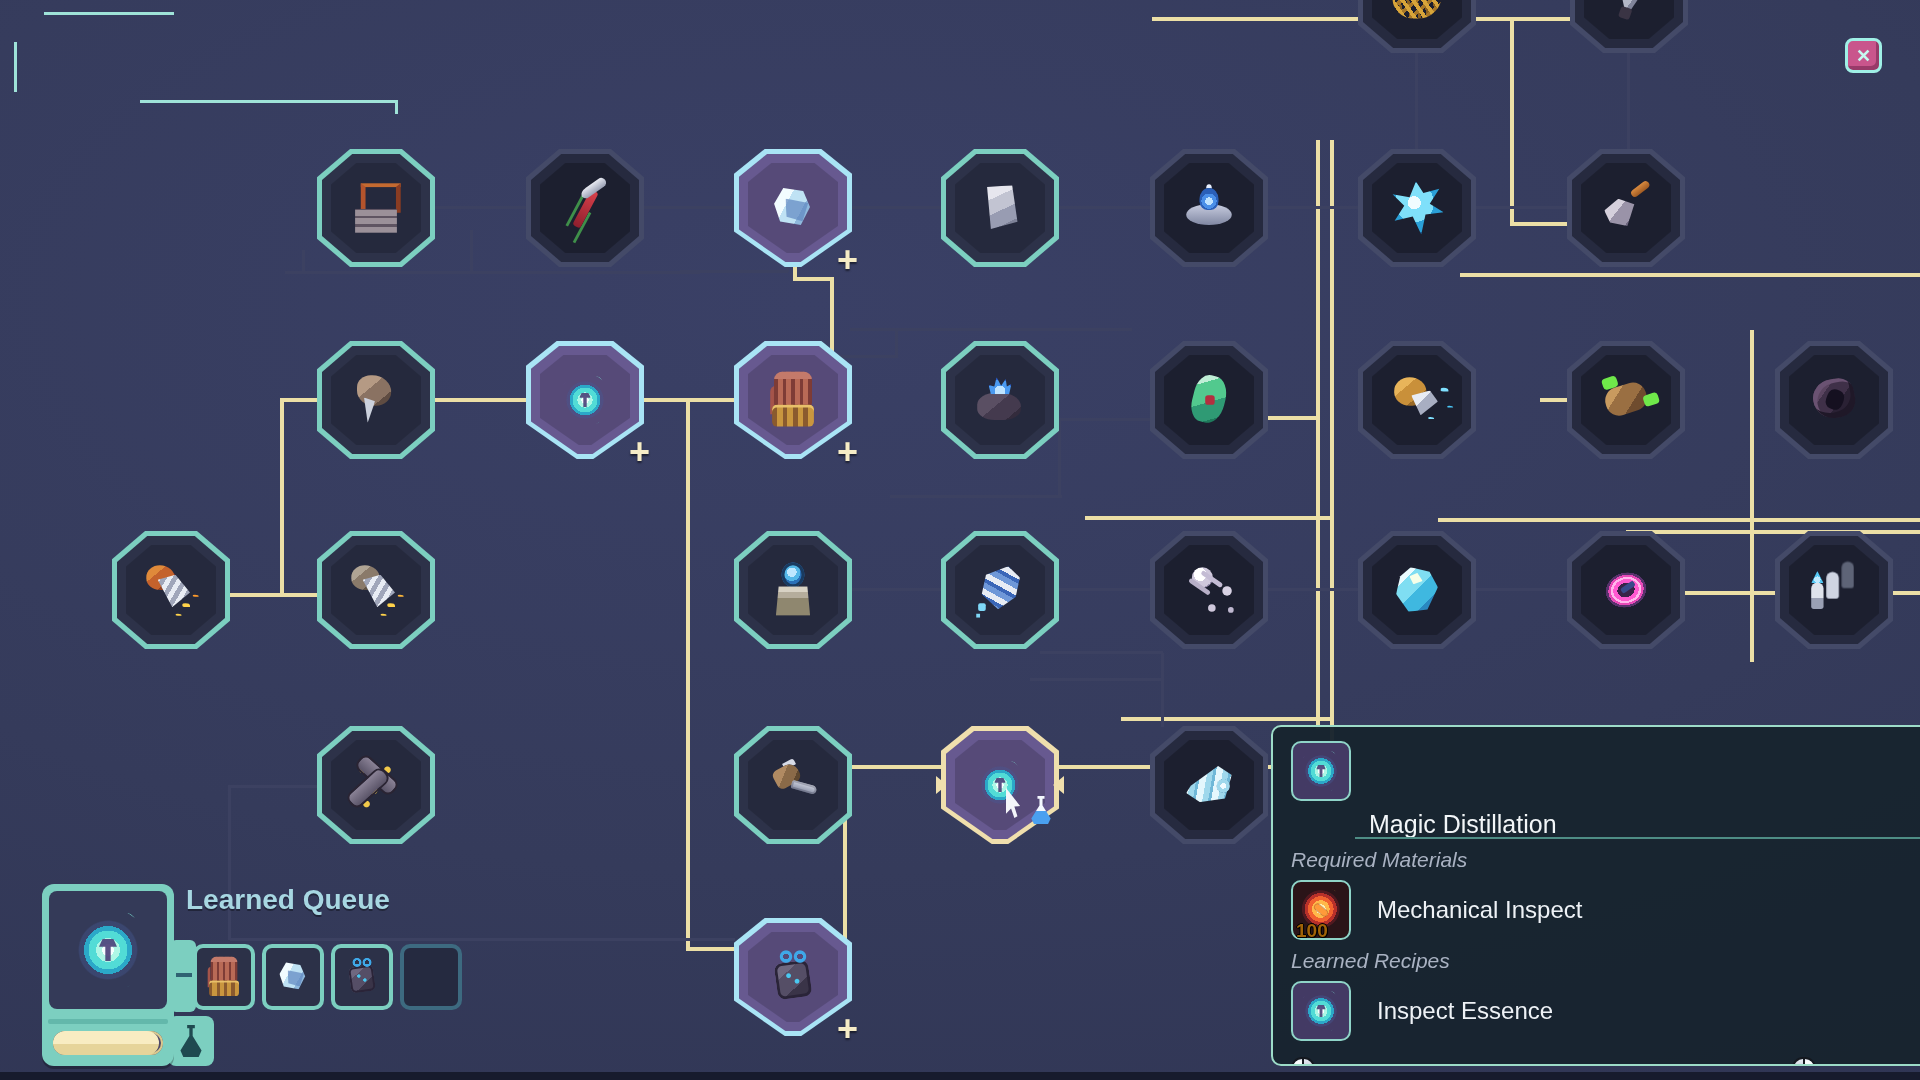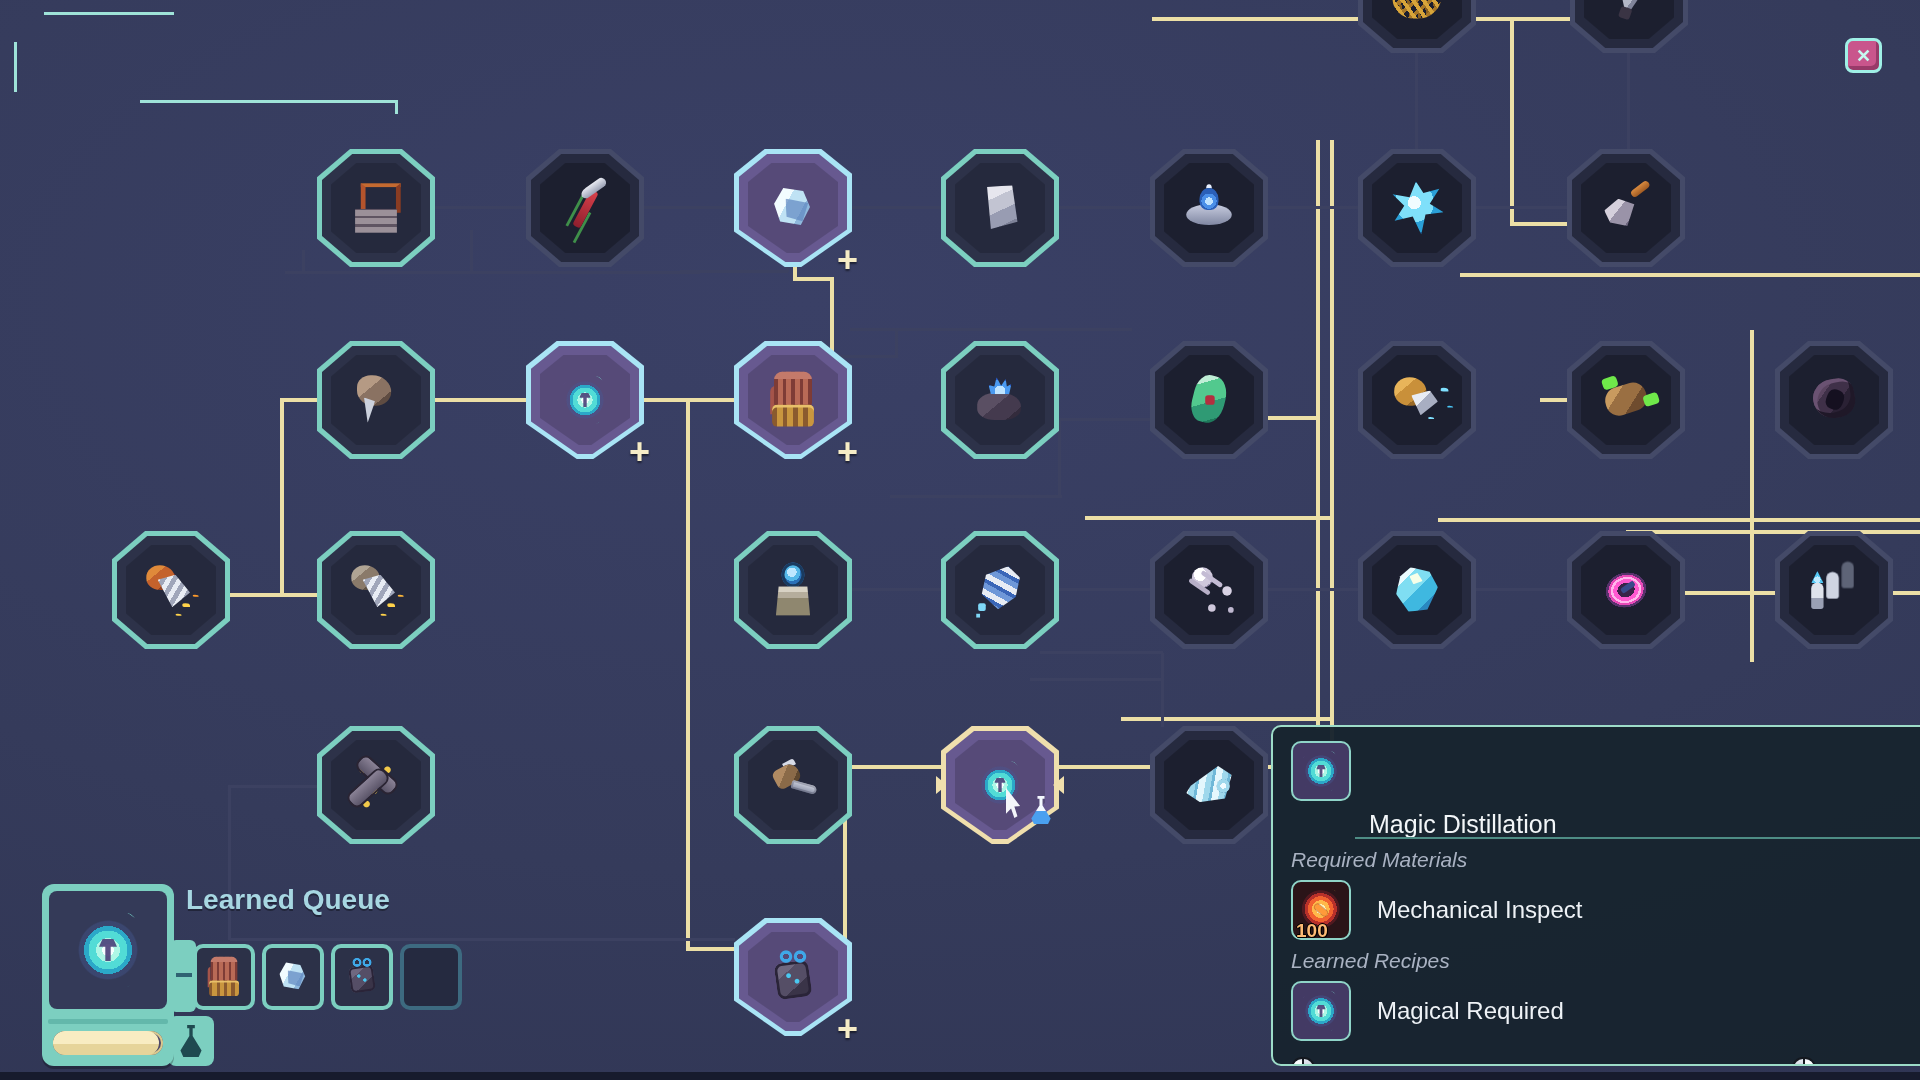--- a/index.html
+++ b/index.html
@@ -225,21 +225,21 @@
   .tt-icon{position:absolute;left:0;top:0}
   .tt-title{margin-left:78px;padding-top:9px;font-size:25px;color:#f2f6f8}
   .tt-underline{position:absolute;left:64px;right:-18px;bottom:0;height:2px;background:#4e8d85}
   .ibox{width:60px;height:60px;border:2px solid #8fd4c8;border-radius:10px;background:#433a64;position:relative;
     display:flex;align-items:center;justify-content:center;flex:none;overflow:visible}
   .ibox .iconwrap{transform:scale(.8)}
   .ibox.fire{background:#2a1418}
   .tt-section{font:italic 21px "Liberation Sans",sans-serif;color:#a9b2c2;margin:9px 0 8px}
   .tt-row{display:flex;align-items:center;gap:26px;margin:4px 0}
   .tt-name{font-size:24px}
-  .qty{position:absolute;left:3px;bottom:-4px;font:700 19px "Liberation Sans",sans-serif;color:#fdba74;
+  .qty{position:absolute;left:3px;bottom:-4px;font:700 19px "Liberation Sans",sans-serif;color:#a16207;
     text-shadow:-1px 0 0 #000,1px 0 0 #000,0 -1px 0 #000,0 1px 0 #000,1px 1px 0 #000}
   .tt-actions{display:flex;justify-content:space-between;align-items:center;margin-top:16px;padding-right:30px}
   .tt-action{display:flex;align-items:center;gap:10px;font-size:24px;color:#57e9a6;cursor:pointer}
   .mouse{width:24px;height:32px;border-radius:11px;background:linear-gradient(#e8ecf4,#8a92a8);border:2px solid #14181f;position:relative;flex:none}
   .mouse::before{content:"";position:absolute;left:50%;top:0;width:2px;height:12px;background:#14181f;transform:translateX(-50%)}
   .mouse.left::after{content:"";position:absolute;left:1px;top:1px;width:8px;height:11px;border-radius:8px 2px 0 6px;background:#f8fafc}
   .mouse.right::after{content:"";position:absolute;right:1px;top:1px;width:8px;height:11px;border-radius:2px 8px 6px 0;background:#f8fafc}
 
   
   .cursor{position:absolute;left:1006px;top:788px;z-index:60;width:60px;height:50px;pointer-events:none}
@@ -632,21 +632,21 @@
         </div>
       </div>
     <div class="tt-section">Learned Recipes</div>
     <div id="learn-list">
         <div class="tt-row">
           <div class="ibox">
             <div class="iconwrap">
               <div class="icon i-galaxy"></div>
             </div>
           </div>
-          <div class="tt-name">Magical Required</div>
+          <div class="tt-name">Inspect Essence</div>
         </div>
       </div>
     <div class="tt-actions">
       <div class="tt-action">
         <div class="mouse left"></div>
         <span>Add To Queue</span>
       </div>
       <div class="tt-action">
         <div class="mouse right"></div>
         <span>Inspect</span>

